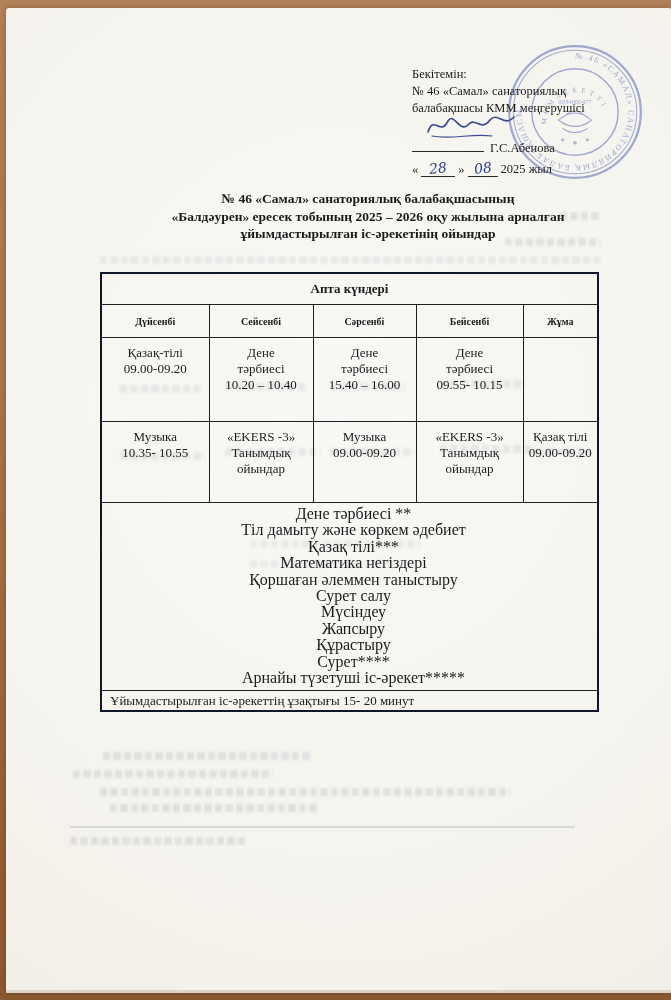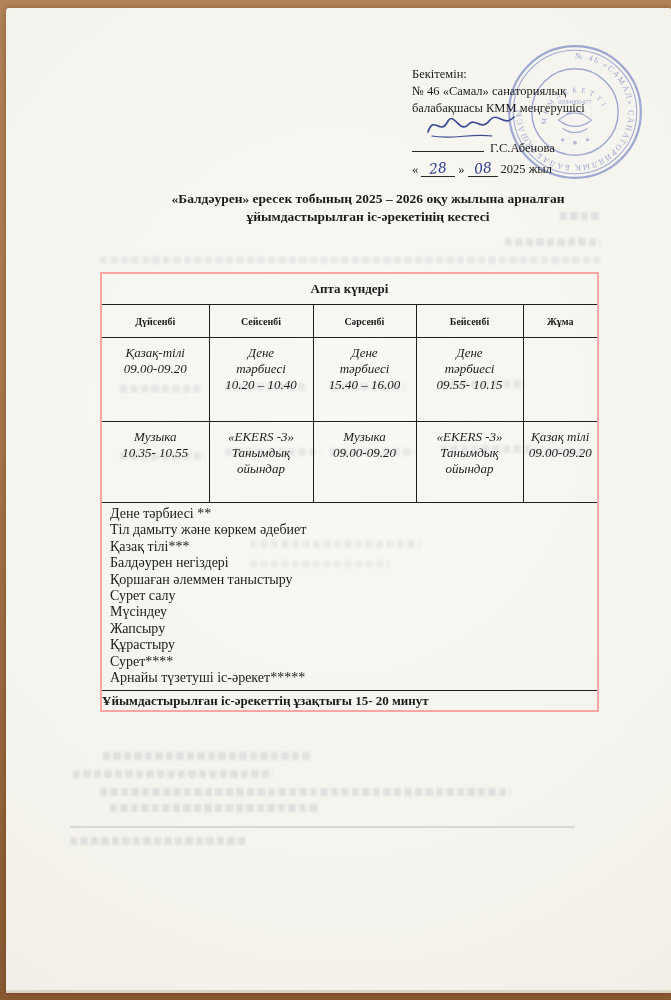--- a/index.html
+++ b/index.html
@@ -29,32 +29,32 @@
   .signature-svg{position:absolute;left:424px;top:110px;width:96px;height:32px;z-index:4;}
   
   .stamp{position:absolute;left:503px;top:40px;width:144px;height:144px;opacity:.52;filter:blur(.2px);z-index:1;}
   
   .doc-title{
     position:absolute;left:85px;top:190px;width:566px;z-index:2;
     text-align:center;font-weight:bold;font-size:13.5px;line-height:17.5px;
   }
   
   .schedule{position:absolute;left:100px;top:272px;z-index:2;}
-  table{border-collapse:collapse;table-layout:fixed;width:497px;border:2px solid #fca5a5;background:transparent;}
+  table{border-collapse:collapse;table-layout:fixed;width:497px;border:2px solid #0f172a;background:transparent;}
   th,td{border:1.5px solid #1f1f1f;padding:0;vertical-align:middle;}
   th{font-weight:bold;}
   .week-h{height:30px;font-size:13px;text-align:center;}
   .day-h{height:32px;font-size:10px;text-align:center;}
   .lesson td{vertical-align:top;}
   .r1 td{height:83px;} .r2 td{height:80px;}
-  .cell{white-space:pre-line;text-align:center;font-size:13px;line-height:16px;padding-top:7px;font-style:italic;}
+  .cell{white-space:pre-line;text-align:center;font-size:13px;line-height:16px;padding-top:7px;}
   .daily-h{height:30px;font-size:13.5px;text-align:center;}
   .daily-cell{padding:3px 0 4px 8px;}
-  .daily-cell div{font-size:14px;line-height:16.4px;text-align:left;}
-  .note-cell{height:19px;font-size:13px;font-weight:700;text-align:left;}
+  .daily-cell div{font-size:16px;line-height:16.4px;text-align:center;}
+  .note-cell{height:19px;padding-left:8px;font-size:13px;font-weight:400;text-align:left;}
   
   .bl{position:absolute;height:8px;opacity:.2;filter:blur(1.1px);z-index:0;
     background:repeating-linear-gradient(90deg,#8b95a8 0 7px,transparent 7px 10px,#8b95a8 10px 18px,transparent 18px 21px);}
   .bl-rule{position:absolute;height:2px;background:#aab2c0;opacity:.4;filter:blur(.4px);z-index:0;}
 </style>
 </head>
 <body>
 
 <div class="paper"></div>
 
@@ -98,22 +98,23 @@
 </div>
 
 <svg class="signature-svg" viewBox="0 0 96 32">
   <g fill="none" stroke="#2b3a8c" stroke-width="1.7" stroke-linecap="round" opacity=".9">
     <path d="M4,22 C10,4 16,27 24,11 C30,1 36,25 45,14 C51,7 57,22 66,10 C74,1 80,18 90,7"></path>
     <path d="M8,26 C28,30 48,23 68,26" stroke-width="1.1"></path>
   </g>
 </svg>
 
 <div class="doc-title">
+  <div>№ 46 «Самал» санаториялық балабақшасының</div>
   <div>«Балдәурен» ересек  тобының 2025 – 2026 оқу жылына арналған</div>
-  <div>ұйымдастырылған   іс-әрекетінің кестесі</div>
+  <div>ұйымдастырылған   іс-әрекетінің ойындар</div>
 </div>
 
 <div class="schedule">
   <table>
     <colgroup>
       <col style="width:108px">
         <col style="width:104px">
         <col style="width:103px">
         <col style="width:107px">
         <col style="width:75px">
@@ -175,21 +176,21 @@
       <td>
             <div class="cell">Қазақ тілі
 09.00-09.20</div>
           </td>
     </tr>
     <tr>
       <td class="daily-cell" colspan="5">
         <div>Дене тәрбиесі **</div>
         <div>Тіл дамыту және көркем әдебиет</div>
         <div>Қазақ тілі***</div>
-        <div>Балдәурен негіздері</div>
+        <div>Математика негіздері</div>
         <div>Қоршаған әлеммен таныстыру</div>
         <div>Сурет салу</div>
         <div>Мүсіндеу</div>
         <div>Жапсыру</div>
         <div>Құрастыру</div>
         <div>Сурет****</div>
         <div>Арнайы түзетуші іс-әрекет*****</div>
       </td>
     </tr>
     <tr>

